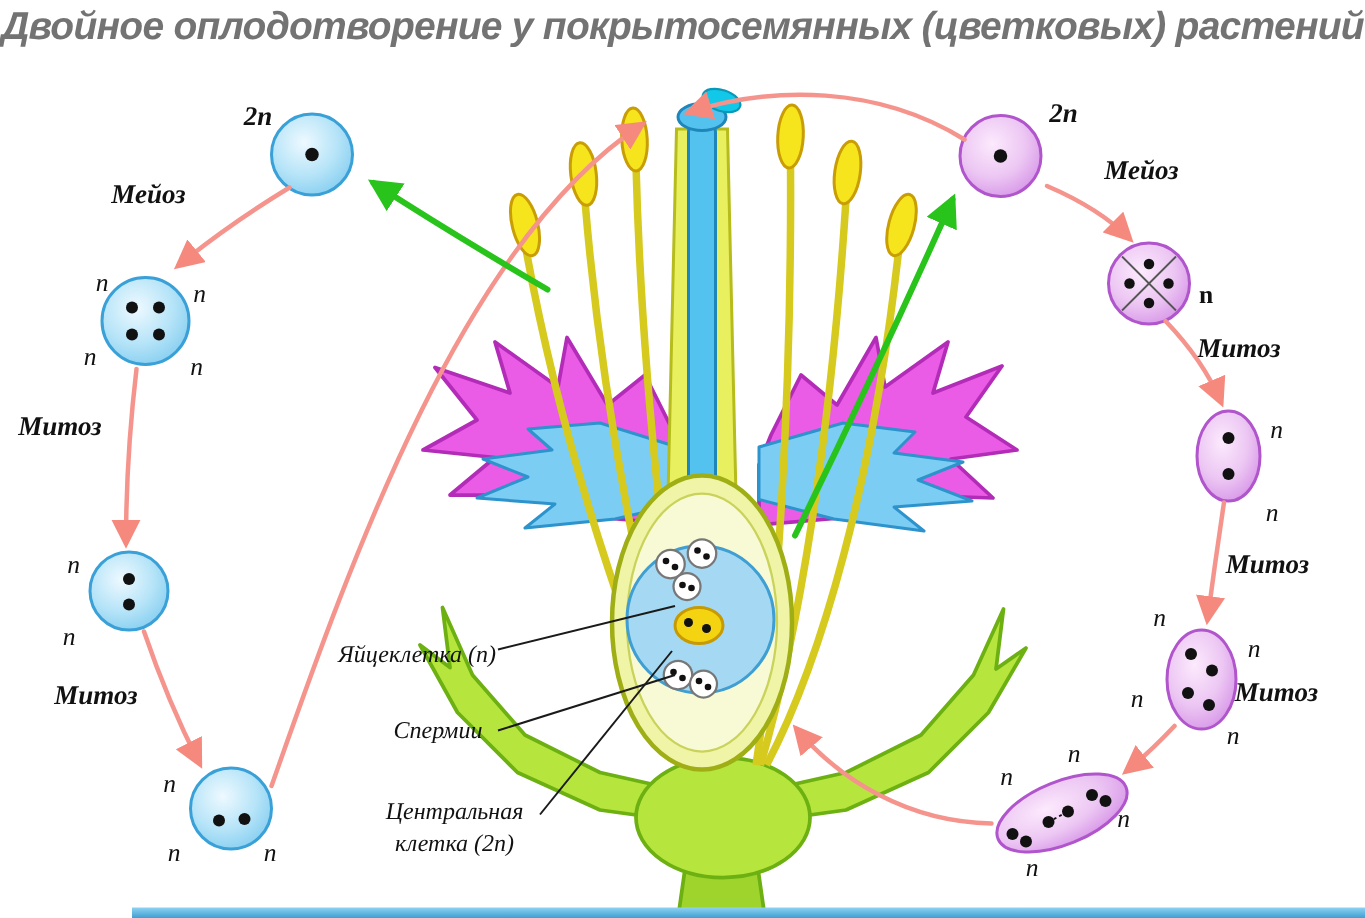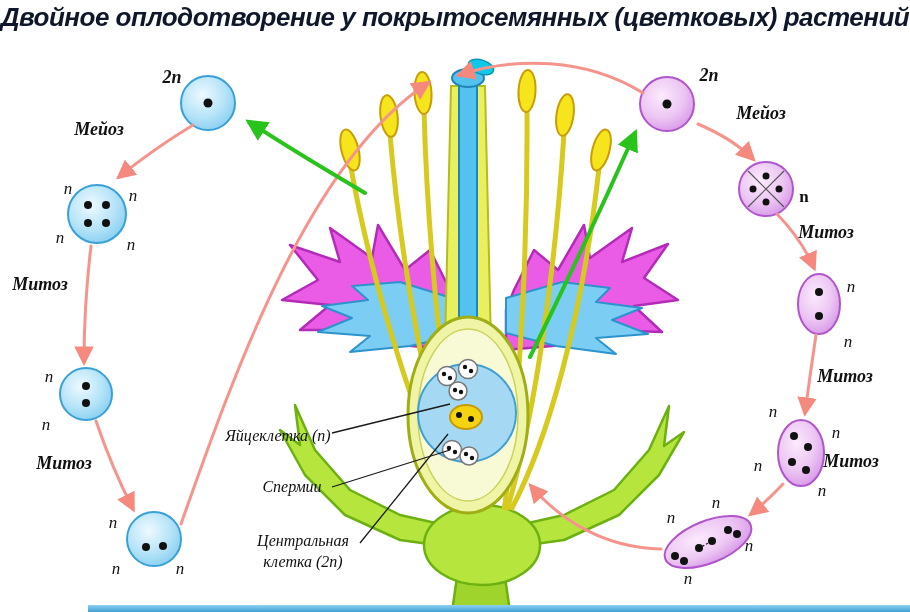--- a/index.html
+++ b/index.html
@@ -1,20 +1,20 @@
 <!DOCTYPE html>
 <html><head>
 <meta charset="utf-8">
 <style>
   html,body{margin:0;padding:0;background:#fff;}
   .stage{position:relative;width:910px;height:612px;background:#ffffff;overflow:hidden;
          font-family:"Liberation Serif",serif;}
   .title{position:absolute;top:2px;left:0;right:0;text-align:center;
          font-family:"Liberation Sans",sans-serif;font-weight:bold;font-style:italic;
-         font-size:26px;color:#0f172a;letter-spacing:-0.5px;}
+         font-size:26px;color:#737373;letter-spacing:-0.5px;}
   .bottom-bar{position:absolute;left:88px;right:0;bottom:0;height:7px;
               background:linear-gradient(#8fd2f2,#3e9fd2);}
   svg{position:absolute;left:0;top:0;}
   svg text{font-family:"Liberation Serif",serif;font-style:italic;fill:#111;text-anchor:middle;}
   .lbl-n{font-size:17px;}
   .lbl-n-bold{font-size:17px;font-weight:bold;font-style:normal;}
   .lbl-stage{font-size:18px;font-weight:bold;}
   .lbl-ploidy{font-size:18px;font-weight:bold;}
   .lbl-flower{font-size:16px;}
 </style>

